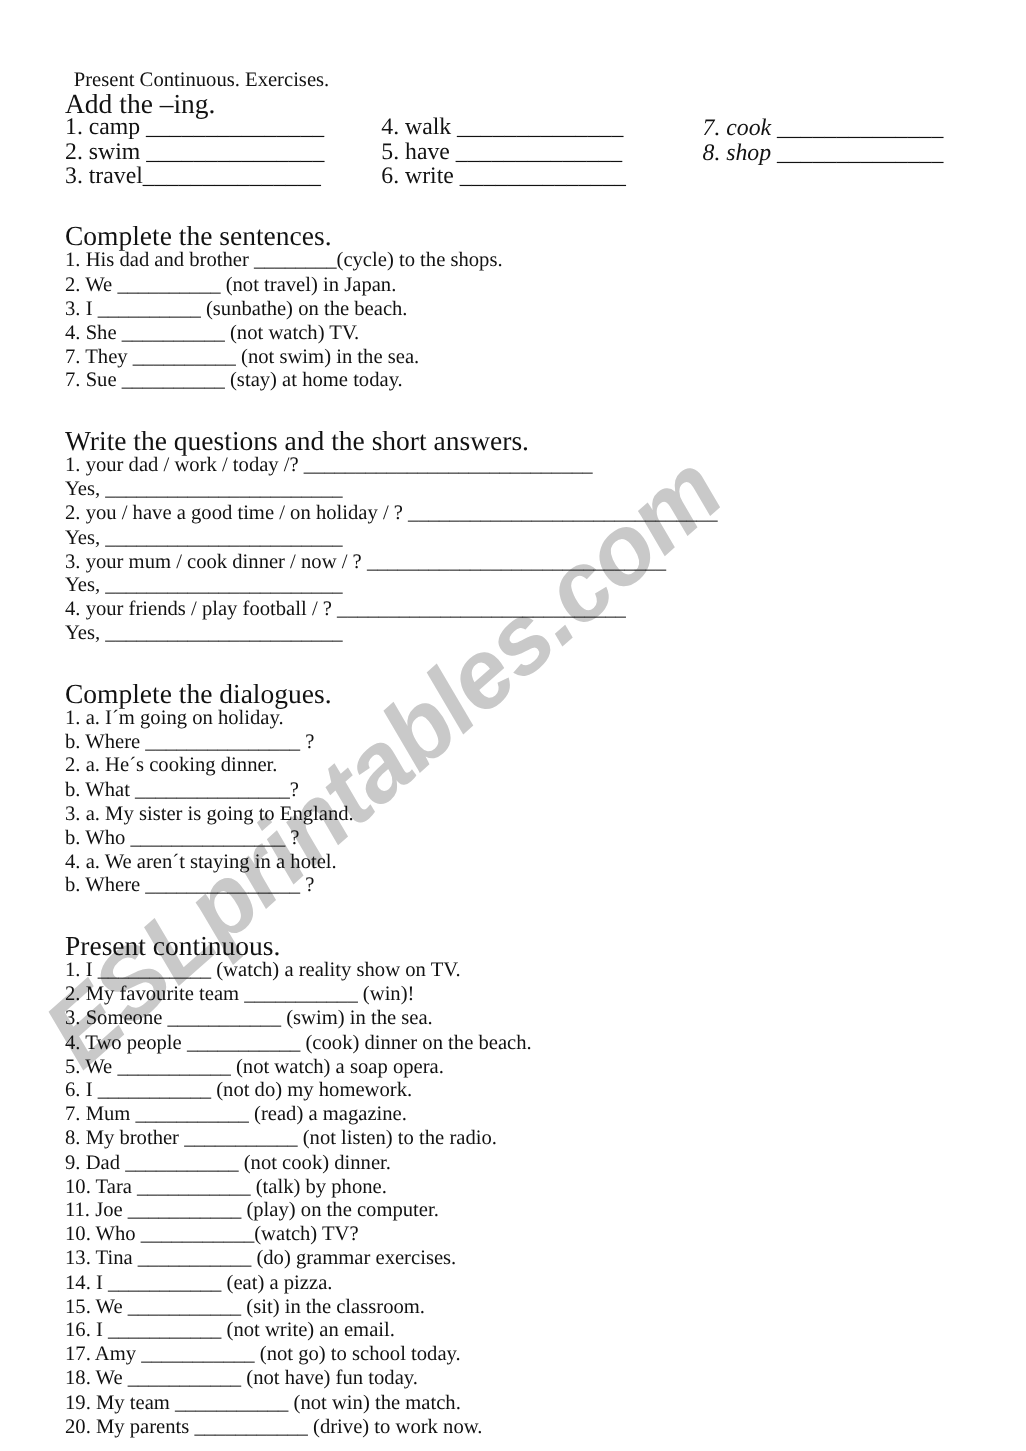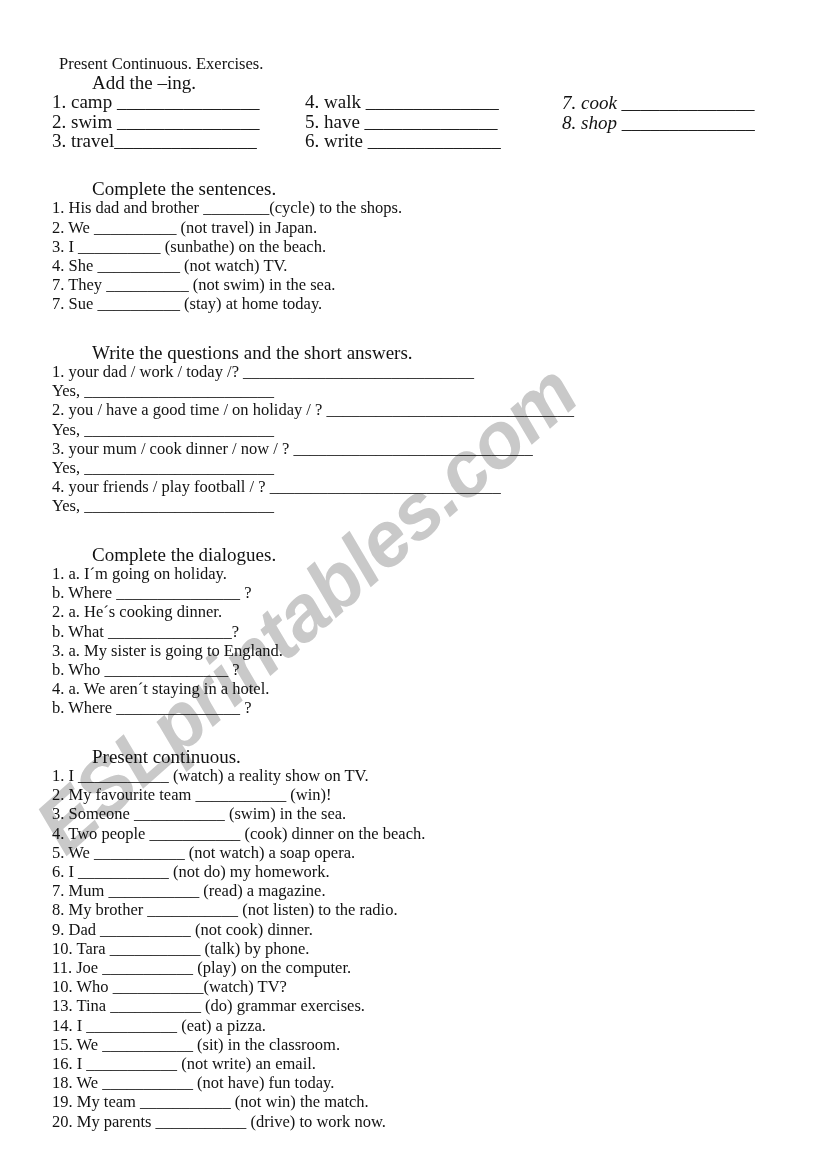--- a/index.html
+++ b/index.html
@@ -71,21 +71,21 @@
     padding-left: 7px;
   }
 
   .gap {
     display: block;
     height: 19.2px;
   }
   .gap.small { height: 10px; }
 
   
-  .heading { font-size: 19px; line-height: 19.2px; margin-left: 40px; }
+  .heading { font-size: 22px; line-height: 19.2px; }
 
   
   .cols {
     position: relative;
     height: 19.2px;
     font-size: 19px;
     line-height: 19.2px;
     white-space: pre;
   }
   .col1 { position: absolute; left: 0px;   top: 0; }
@@ -172,18 +172,19 @@
     <div class="line">7. Mum ___________ (read) a magazine.</div>
     <div class="line">8. My brother ___________ (not listen) to the radio.</div>
     <div class="line">9. Dad ___________ (not cook) dinner.</div>
     <div class="line">10. Tara ___________ (talk) by phone.</div>
     <div class="line">11. Joe ___________ (play) on the computer.</div>
     <div class="line">10. Who ___________(watch) TV?</div>
     <div class="line">13. Tina ___________ (do) grammar exercises.</div>
     <div class="line">14. I ___________ (eat) a pizza.</div>
     <div class="line">15. We ___________ (sit) in the classroom.</div>
     <div class="line">16. I ___________ (not write) an email.</div>
+    <div class="line">17. Amy ___________ (not go) to school today.</div>
     <div class="line">18. We ___________ (not have) fun today.</div>
     <div class="line">19. My team ___________ (not win) the match.</div>
     <div class="line">20. My parents ___________ (drive) to work now.</div>
 
   </div>
 </div>
 
 </body></html>

